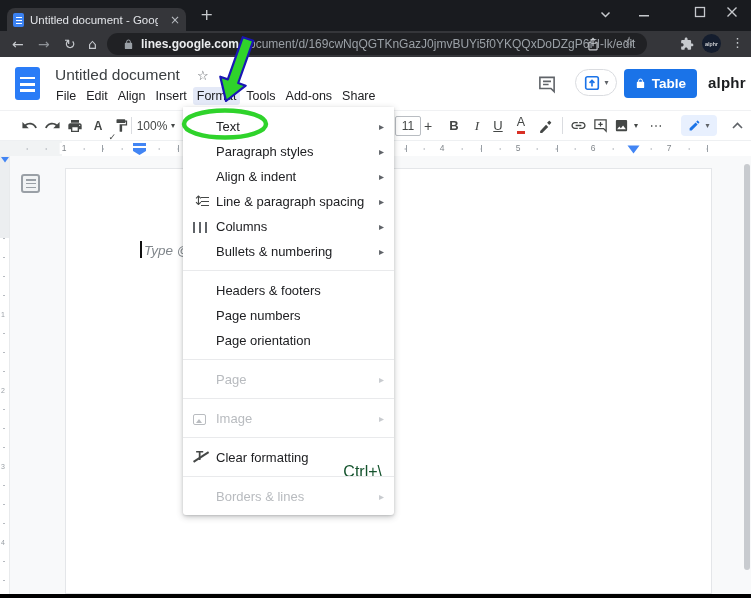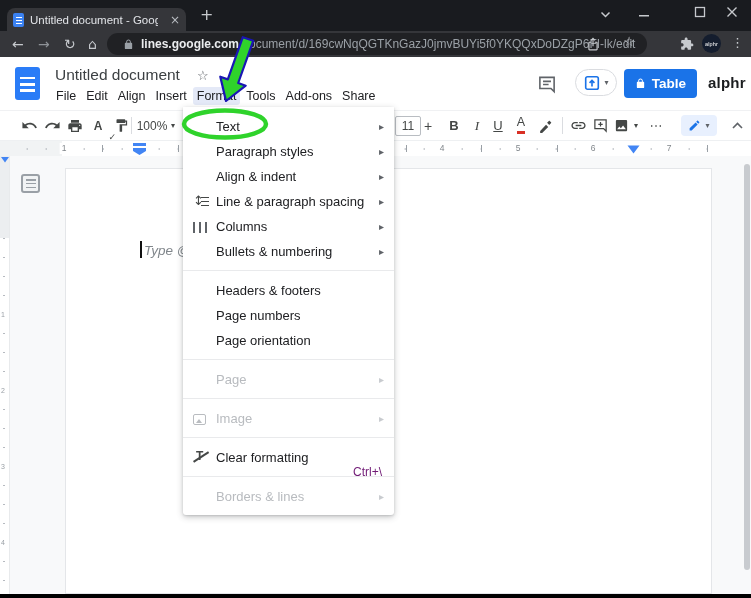--- a/index.html
+++ b/index.html
@@ -88,21 +88,21 @@
   .cursor{position:absolute;left:74px;top:72px;width:1.5px;height:17px;background:#111;}
   .hint{position:absolute;left:78px;top:74px;font-size:13.5px;font-style:italic;color:#80868b;}
   .scrollthumb{position:absolute;left:744px;top:8px;width:6px;height:406px;background:#c8cbcf;border-radius:3px;}
 
   
   .menu{position:absolute;left:183px;top:107px;width:211px;background:#fff;z-index:50;
     box-shadow:0 2px 6px rgba(60,64,67,.30),0 1px 2px rgba(60,64,67,.15);border-radius:0 0 3px 3px;
     padding:6.5px 0;box-sizing:border-box;}
   .mi{position:relative;height:25px;display:flex;align-items:center;padding:0 12px 0 33px;font-size:13px;color:#202124;}
   .mi .mi-label{flex:1;white-space:nowrap;}
-  .mi .mi-shortcut{color:#701a75;font-size:12px;margin-top:29px;}
+  .mi .mi-shortcut{color:#14532d;font-size:16px;margin-top:29px;}
   .mi .mi-arrow{position:absolute;right:10px;top:50%;transform:translateY(-50%);font-size:10px;color:#5f6368;}
   .mi.disabled .mi-label{color:#b8bbbf;}
   .mi.disabled .mi-arrow{color:#c8cbcf;}
   .mi.divider{height:1px;margin:6.5px 0;padding:0;background:#e9eaec;}
   .mi-icon{position:absolute;left:10px;width:18px;height:16px;}
   .mi-icon.line-spacing-icon::before{content:"↕";font-family:"DejaVu Sans",sans-serif;font-size:13px;color:#444746;position:absolute;left:0;top:0;line-height:15px;}
   .mi-icon.line-spacing-icon::after{content:"";position:absolute;right:2px;top:4px;width:8px;height:9px;
     background:repeating-linear-gradient(to bottom,#444746 0 1.5px,transparent 1.5px 3.8px);}
   .mi-icon.columns-icon{width:14px;height:11px;margin-top:2px;
     background:repeating-linear-gradient(to right,#5f6368 0 2.5px,transparent 2.5px 5.9px);}

